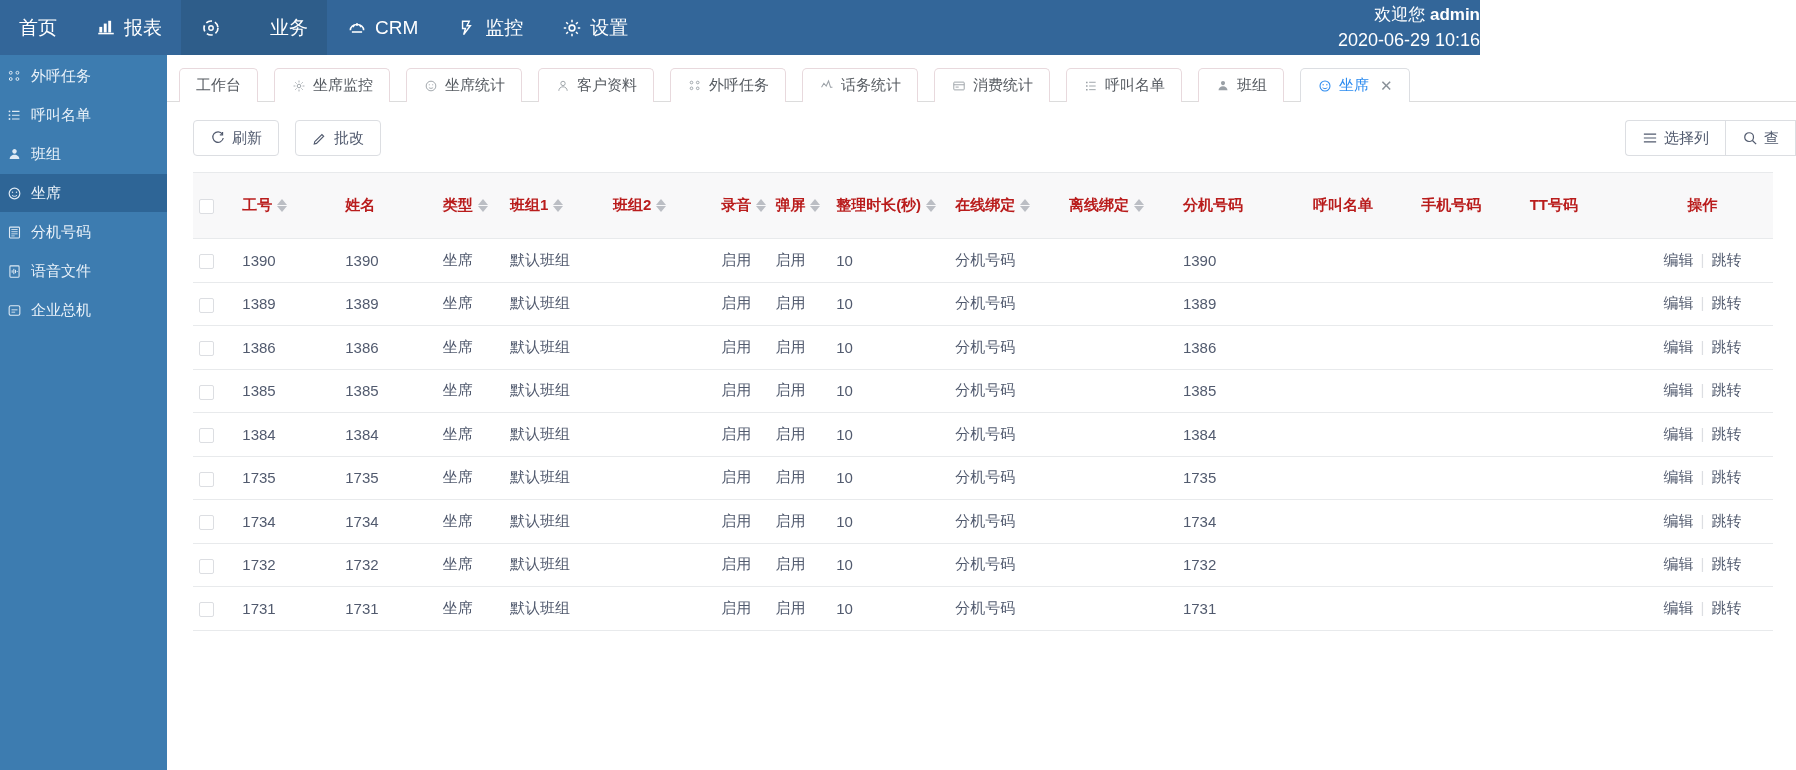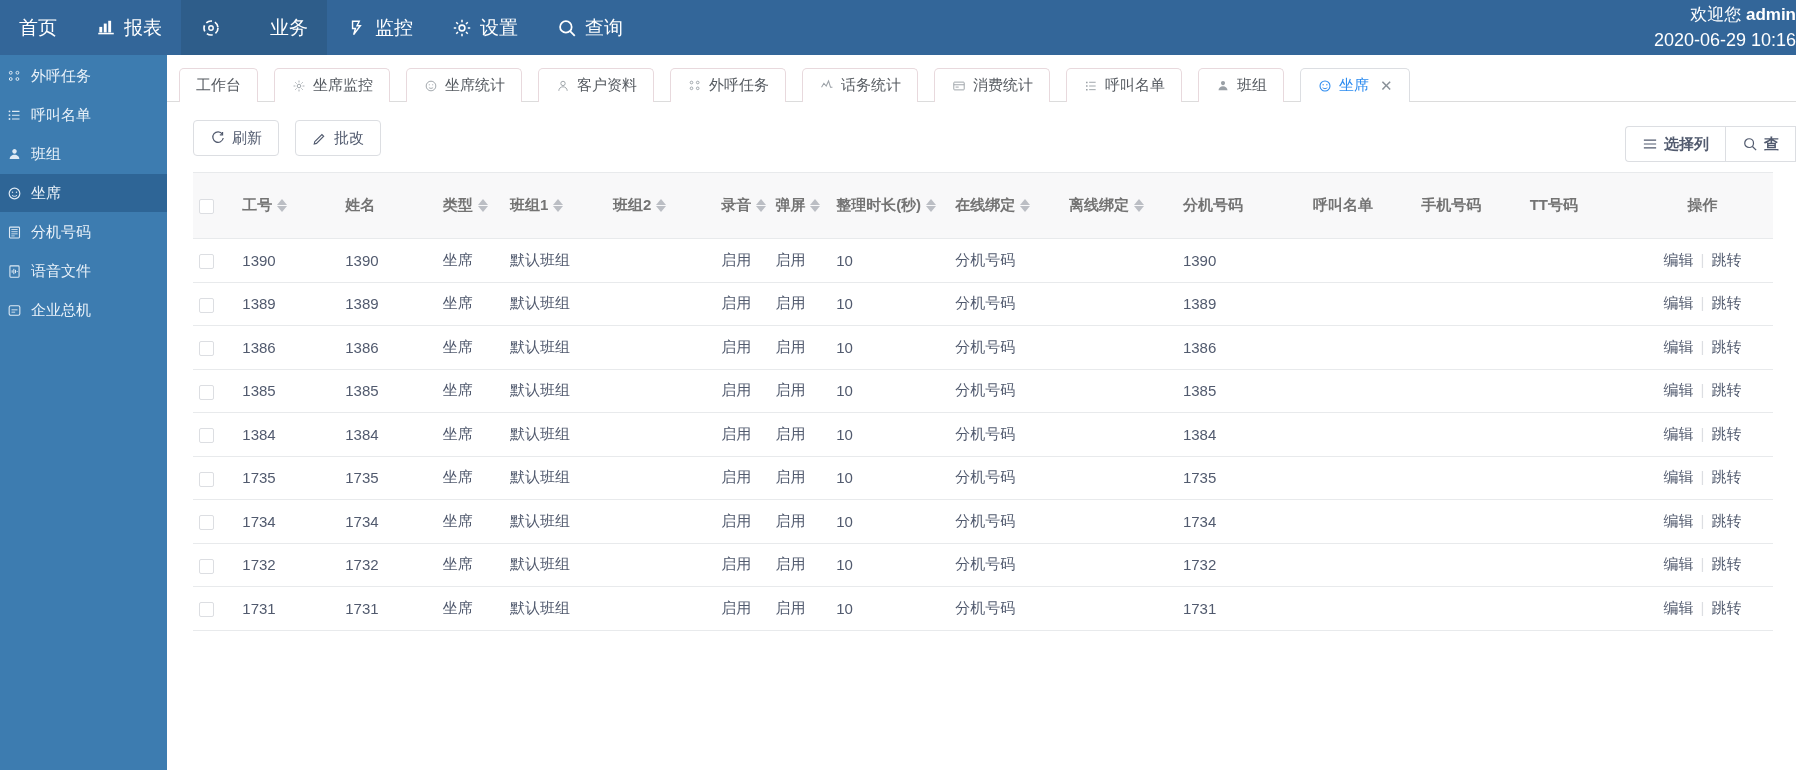--- a/index.html
+++ b/index.html
@@ -6,21 +6,21 @@
   html, body {
     width: 1796px; height: 770px;
     overflow: hidden;
     font-family: "Liberation Sans", "DejaVu Sans", sans-serif;
     background: #fff;
   }
 
   
   .topnav {
     position: absolute; top: 0; left: 0;
-    width: 1796px; height: 55px;
+    width: 1480px; height: 55px;
     background: #336699;
     display: flex; align-items: stretch;
   }
   .topnav-item {
     display: flex; align-items: center; gap: 7px;
     padding: 0 19px;
     color: #ffffff;
     font-size: 19px;
     height: 55px;
     cursor: pointer;
@@ -117,41 +117,41 @@
     border: 1px solid #dcdee2;
     border-radius: 4px;
     background: #fff;
     color: #515a6e;
     font-size: 15px;
     cursor: pointer;
     white-space: nowrap;
   }
   .btn .bico { display:inline-flex; width:15px; height:15px; align-items:center; justify-content:center; }
   .toolbar-right {
-    position: absolute; right: 0px; top: 24px;
-    display: flex; align-items: flex-start; font-weight: bold;
+    position: absolute; right: 0px; top: 18px;
+    display: flex; align-items: flex-start;
   }
   .btn-group { display: flex; }
   .btn-group .btn { border-radius: 0; border-right: none; }
   .btn-group .btn:first-child { border-radius: 4px 0 0 4px; }
   .btn-group .btn:last-child { border-radius: 0; border-right: 1px solid #dcdee2; }
 
   
   .table-wrap {
     position: relative;
     margin: 0 0 0 26px;
     width: 1603px;
     overflow: hidden;
   }
   table.grid { border-collapse: collapse; width: 1580px; table-layout: fixed; }
   table.grid thead th {
     background: #f8f8f9;
     border-top: 1px solid #e8eaec;
     border-bottom: 1px solid #e8eaec;
-    color: #737373;
+    color: #b91c1c;
     font-size: 15px;
     font-weight: bold;
     height: 66px;
     padding: 0 6px;
     text-align: left;
     vertical-align: middle;
     white-space: nowrap;
   }
   table.grid thead th .thcell { display: inline-flex; align-items: center; gap: 5px; }
   .sorter { display: inline-flex; flex-direction: column; gap: 1px; line-height: 0; }
@@ -228,42 +228,43 @@
           <svg width="20" height="20" viewBox="0 0 18 18">
             <circle cx="9" cy="9" r="6.3" fill="none" stroke="#ffffff" stroke-width="1.5" stroke-dasharray="5.5 2.8"></circle>
             <circle cx="9" cy="9" r="2" fill="none" stroke="#ffffff" stroke-width="1.3"></circle>
           </svg>
         </span>
         <span>业务</span>
       </div>
       <div class="topnav-item">
         <span class="ico">
           <svg width="20" height="20" viewBox="0 0 18 18">
+            <path d="M3 11c0-3 2.7-5.2 6-5.2S15 8 15 11" fill="none" stroke="#ffffff" stroke-width="1.4"></path>
+            <path d="M4.4 12.6h9.2" stroke="#ffffff" stroke-width="1.4"></path>
+            <path d="M5.5 8.2l1.2-2M9 7.1V4.6M12.5 8.2l-1.2-2" stroke="#ffffff" stroke-width="1.2"></path>
+          </svg>
+        </span>
+        <span>CRM</span>
+      </div>
+      <div class="topnav-item">
+        <span class="ico">
+          <svg width="20" height="20" viewBox="0 0 18 18">
             <path d="M5 3h6l-2 4h3l-6 8 1.6-5.6H5z" fill="none" stroke="#ffffff" stroke-width="1.3"></path>
           </svg>
         </span>
         <span>监控</span>
       </div>
       <div class="topnav-item">
         <span class="ico">
           <svg width="20" height="20" viewBox="0 0 18 18">
             <circle cx="9" cy="9" r="2.6" fill="none" stroke="#ffffff" stroke-width="1.4"></circle>
             <path d="M9 1.6v2.2M9 14.2v2.2M1.6 9h2.2M14.2 9h2.2M3.8 3.8l1.6 1.6M12.6 12.6l1.6 1.6M14.2 3.8l-1.6 1.6M5.4 12.6l-1.6 1.6" stroke="#ffffff" stroke-width="1.4"></path>
           </svg>
         </span>
         <span>设置</span>
-      </div>
-      <div class="topnav-item">
-        <span class="ico">
-          <svg width="20" height="20" viewBox="0 0 18 18">
-            <circle cx="8" cy="8" r="5.2" fill="none" stroke="#ffffff" stroke-width="1.6"></circle>
-            <path d="M11.8 11.8L16 16" stroke="#ffffff" stroke-width="1.6"></path>
-          </svg>
-        </span>
-        <span>查询</span>
       </div>
     </div>
   <div class="topnav-right">
     <div class="welcome">
       <span class="w-pre">欢迎您 </span><span>admin</span>
     </div>
     <div class="datetime">2020-06-29 10:16</div>
   </div>
 </div>
 

